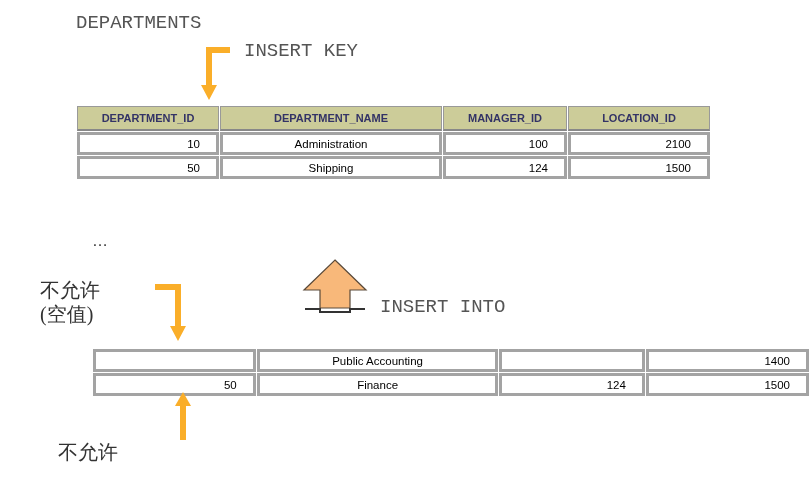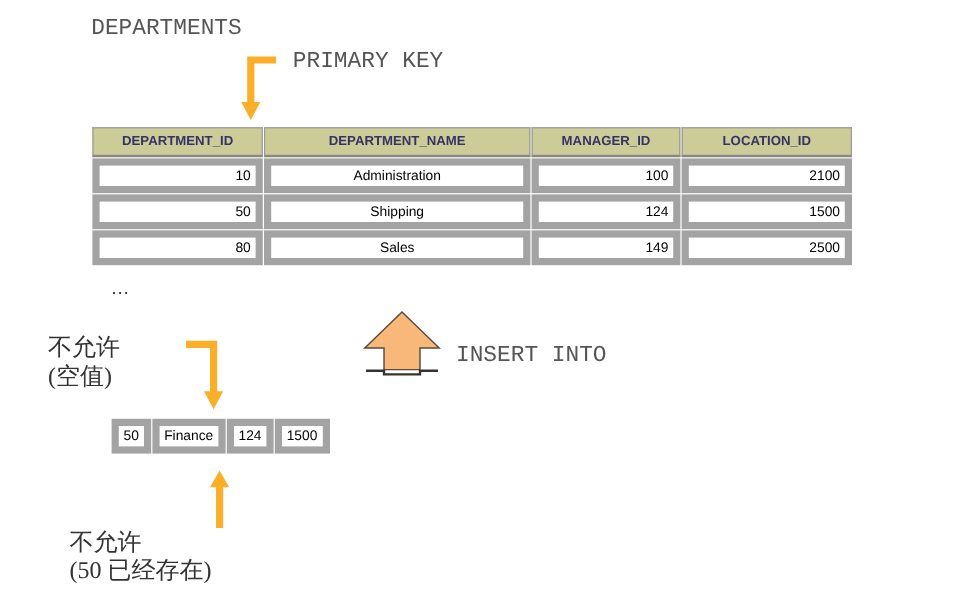--- a/index.html
+++ b/index.html
@@ -36,22 +36,22 @@
     font-family: Arial, sans-serif;
     font-size: 11px;
     font-weight: bold;
     padding: 2px 6px;
     border: 1px solid #999;
     border-bottom: 2px solid #888;
     text-align: center;
     height: 18px;
   }
   .tbl td, .tbl2 td {
-    border: 6px solid #a3a3a3;
-    padding: 1px 4px;
+    border: 3px solid #a3a3a3;
+    padding: 1px 16px;
     background: #fff;
     font-family: Arial, sans-serif;
     font-size: 11.5px;
     height: 15px;
   }
   .num { text-align: right; }
   .txt { text-align: center; }
   .arrow {
     position: absolute;
     pointer-events: none;
@@ -67,21 +67,21 @@
     font-family: Arial;
     letter-spacing: 2px;
     color: #333;
   }
 </style>
 </head>
 <body>
 
 <div class="title-lbl" style="left:48px; top:12px;margin-left:28px;">DEPARTMENTS</div>
 
-<div class="title-lbl" style="left:244px; top:40px;">PRIMARY KEY</div>
+<div class="title-lbl" style="left:244px; top:40px;">INSERT KEY</div>
 
 <svg class="arrow" style="left:195px; top:45px;" width="42" height="62">
   <path d="M35 5 L14 5 L14 42" stroke="#faae29" stroke-width="6" fill="none"></path>
   <polygon points="6,40 22,40 14,55" fill="#faae29"></polygon>
 </svg>
 
 <table class="tbl" style="left:76px; top:105px;">
   <thead>
     <tr>
       <th style="width:128px;">DEPARTMENT_ID</th>
@@ -96,63 +96,62 @@
       <td class="txt">Administration</td>
       <td class="num">100</td>
       <td class="num">2100</td>
     </tr>
     <tr>
       <td class="num">50</td>
       <td class="txt">Shipping</td>
       <td class="num">124</td>
       <td class="num">1500</td>
     </tr>
-    <tr>
-      <td class="num">80</td>
-      <td class="txt">Sales</td>
-      <td class="num">149</td>
-      <td class="num">2500</td>
-    </tr>
   </tbody>
 </table>
 
 <div class="ellipsis" style="left:92px; top:232px;">…</div>
 
 <svg class="insert-arrow" width="70" height="60">
   <polygon points="35,2 66,32 50,32 50,50 20,50 20,32 4,32" fill="#f8b87a" stroke="#5a4a3a" stroke-width="1.2"></polygon>
 </svg>
 
 <svg class="arrow" style="left:300px; top:306px;" width="70" height="8">
   <path d="M5 3 L20 3 L20 6 L50 6 L50 3 L65 3" stroke="#333" stroke-width="2" fill="none"></path>
 </svg>
 
-<div class="title-lbl" style="left:380px; top:285px;">INSERT INTO</div>
+<div class="title-lbl" style="left:380px; top:296px;">INSERT INTO</div>
 
 <div class="cn-lbl" style="left:40px; top:278px;">
   <span>不允许</span><br>
   <span>(空值)</span>
 </div>
 
 <svg class="arrow" style="left:150px; top:281px;" width="52" height="70">
   <path d="M5 6 L28 6 L28 47" stroke="#faae29" stroke-width="6" fill="none"></path>
   <polygon points="20,45 36,45 28,60" fill="#faae29"></polygon>
 </svg>
 
 <table class="tbl2" style="left:92px; top:348px;">
   <tbody>
+    <tr>
+      <td class="num" style="width:128px;"></td>
+      <td class="txt" style="width:208px;">Public Accounting</td>
+      <td class="num" style="width:110px;"></td>
+      <td class="num" style="width:128px;">1400</td>
+    </tr>
     <tr>
       <td class="num">50</td>
       <td class="txt">Finance</td>
       <td class="num">124</td>
       <td class="num">1500</td>
     </tr>
   </tbody>
 </table>
 
 <svg class="arrow" style="left:168px; top:392px;" width="30" height="50">
   <polygon points="7,14 23,14 15,0" fill="#faae29"></polygon>
   <path d="M15 12 L15 48" stroke="#faae29" stroke-width="6" fill="none"></path>
 </svg>
 
 <div class="cn-lbl" style="left:58px; top:440px;">
   <span>不允许</span><br>
-  <span>(50 已经存在)</span>
 </div>
 
 </body></html>

